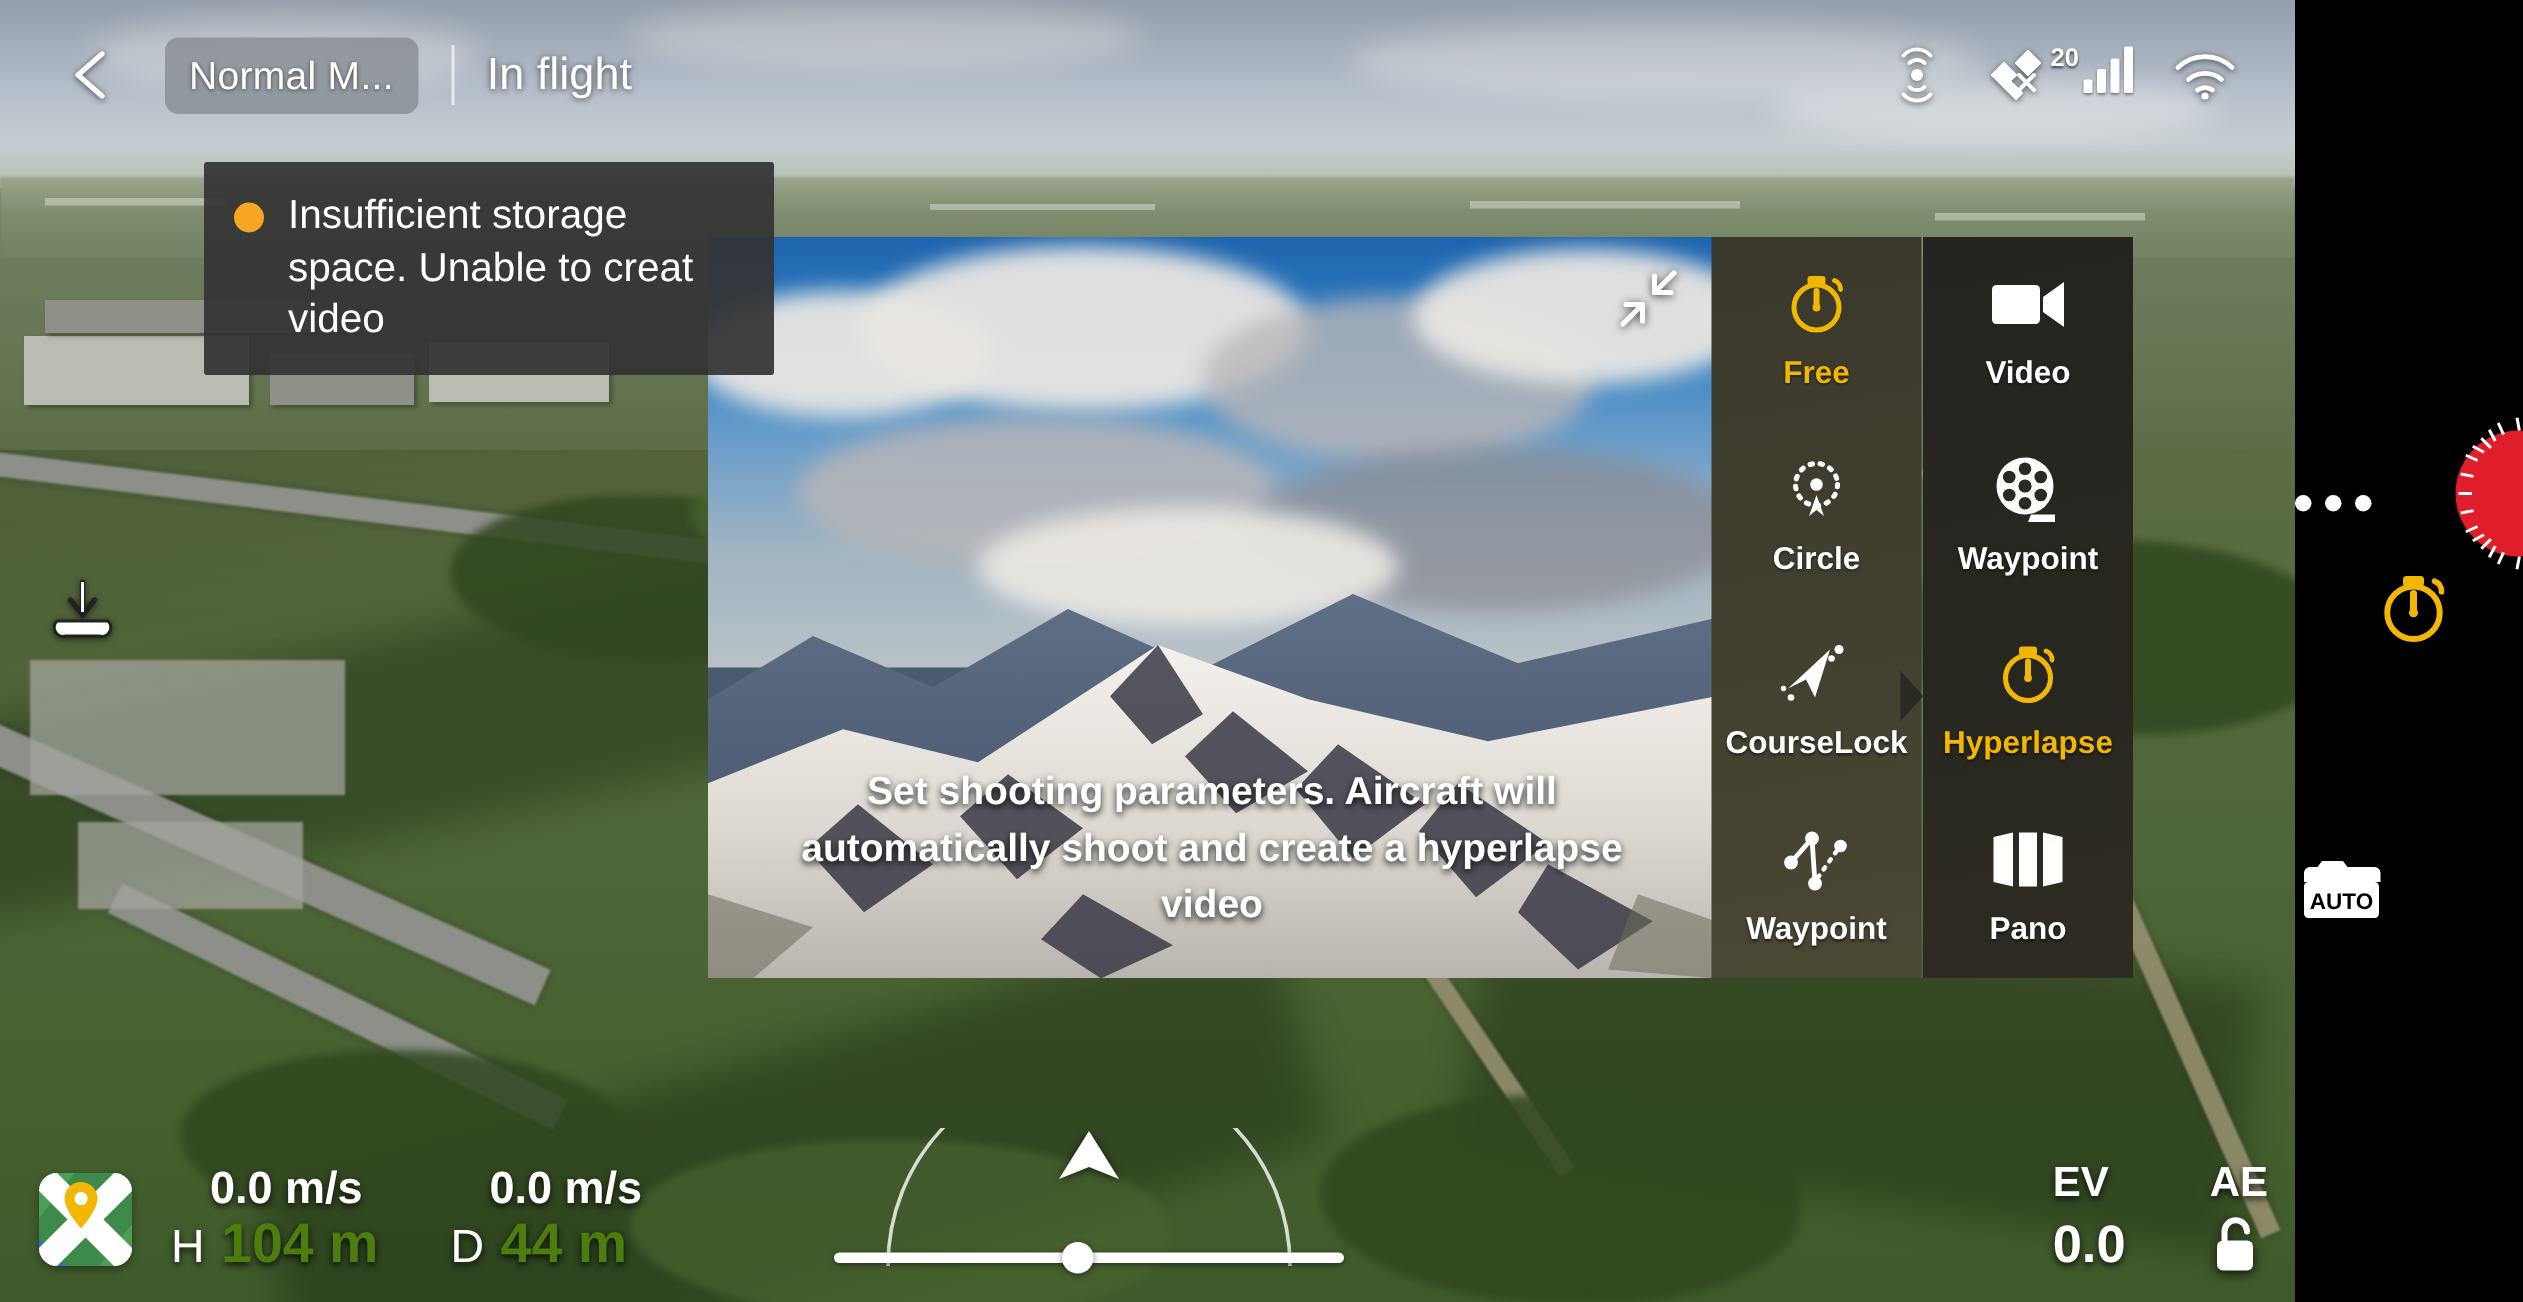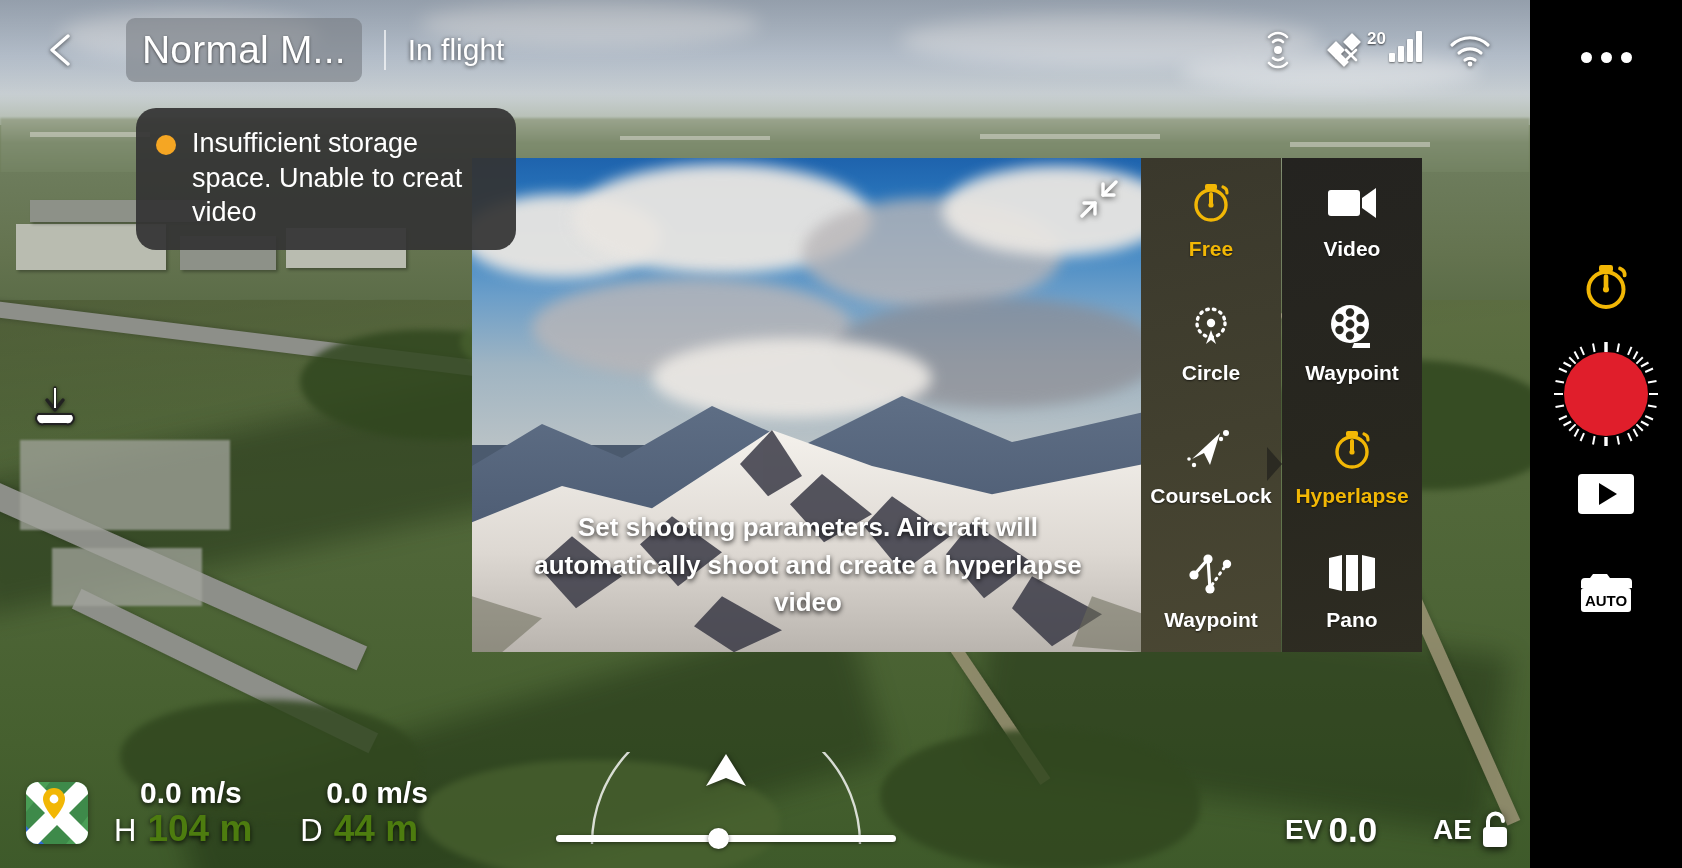--- a/index.html
+++ b/index.html
@@ -76,25 +76,25 @@
     position: absolute; left: 0; top: 0; width: 1530px; height: 100px;
     display: flex; align-items: center; padding: 0 18px;
     background: linear-gradient(180deg, rgba(0,0,0,.20), rgba(0,0,0,0));
     z-index: 30;
   }
   .back-chevron {
     width: 52px; height: 52px; display: flex; align-items: center; justify-content: center;
     margin-left: 18px; cursor: pointer;
   }
   .mode-pill {
-    margin-left: 38px;
+    margin-left: 22px;
     background: rgba(120,124,130,.62);
     border-radius: 9px;
     padding: 10px 16px;
-    color: #fff; font-size: 39px; letter-spacing: .2px;
+    color: #fff; font-size: 26px; letter-spacing: .2px;
     text-shadow: 0 1px 3px rgba(0,0,0,.55);
     white-space: nowrap;
   }
   .vsep {
     width: 2px; height: 40px; margin: 0 22px;
     background: rgba(255,255,255,.65);
   }
   .flight-state {
     color: #fff; font-size: 30px;
     text-shadow: 0 1px 4px rgba(0,0,0,.65);
@@ -129,21 +129,21 @@
   .timer-text {
     color: #fff; font-size: 33px; font-weight: bold; margin-left: 10px;
     text-shadow: 0 1px 4px rgba(0,0,0,.6); white-space: nowrap;
   }
 
   
   .toast {
     position: absolute; left: 136px; top: 108px;
     width: 380px;
     background: rgba(52,52,52,.93);
-    border-radius: 20px;
+    border-radius: 2px;
     padding: 18px 20px 20px 20px;
     display: flex; gap: 16px;
     z-index: 25;
   }
   .toast-dot {
     width: 20px; height: 20px; border-radius: 50%;
     background: #F5A623; flex: 0 0 auto; margin-top: 9px;
   }
   .toast-msg {
     color: #fff; font-size: 27px; line-height: 1.28;
@@ -255,35 +255,35 @@
     position: absolute; left: 152px; bottom: 13px;
     width: 21px; height: 21px; border-radius: 50%;
     background: #fff; box-shadow: 0 1px 4px rgba(0,0,0,.5);
   }
 
   
   .ev-ae {
     position: absolute; right: 170px; bottom: 18px;
     display: flex; gap: 56px; align-items: flex-end; z-index: 24;
   }
-  .ev-block { display: flex; flex-direction: row; align-items: center; gap: 6px; }
+  .ev-block { display: flex; flex-direction: column; gap: 6px; }
   .ev-label {
     color: #fff; font-size: 28px; font-weight: bold;
     text-shadow: 0 2px 5px rgba(0,0,0,.8);
   }
   .ev-value {
     color: #fff; font-size: 35px; font-weight: bold;
     text-shadow: 0 2px 5px rgba(0,0,0,.8);
   }
 
   
   .sidebar {
     position: absolute; right: 0; top: 0; width: 152px; height: 636px;
     background: #000; z-index: 40;
-    display: flex; flex-direction: column; align-items: center;
+    display: flex; flex-direction: row; align-items: center;
   }
   .sb-more {
     margin-top: 34px; width: 76px; height: 46px;
     display: flex; align-items: center; justify-content: center; gap: 9px;
     cursor: pointer;
   }
   .sb-more i { width: 11px; height: 11px; border-radius: 50%; background: #fff; display: block; }
   .sb-mode-icon { margin-top: 178px; cursor: pointer; }
   .sb-record {
     margin-top: 22px; position: relative;

